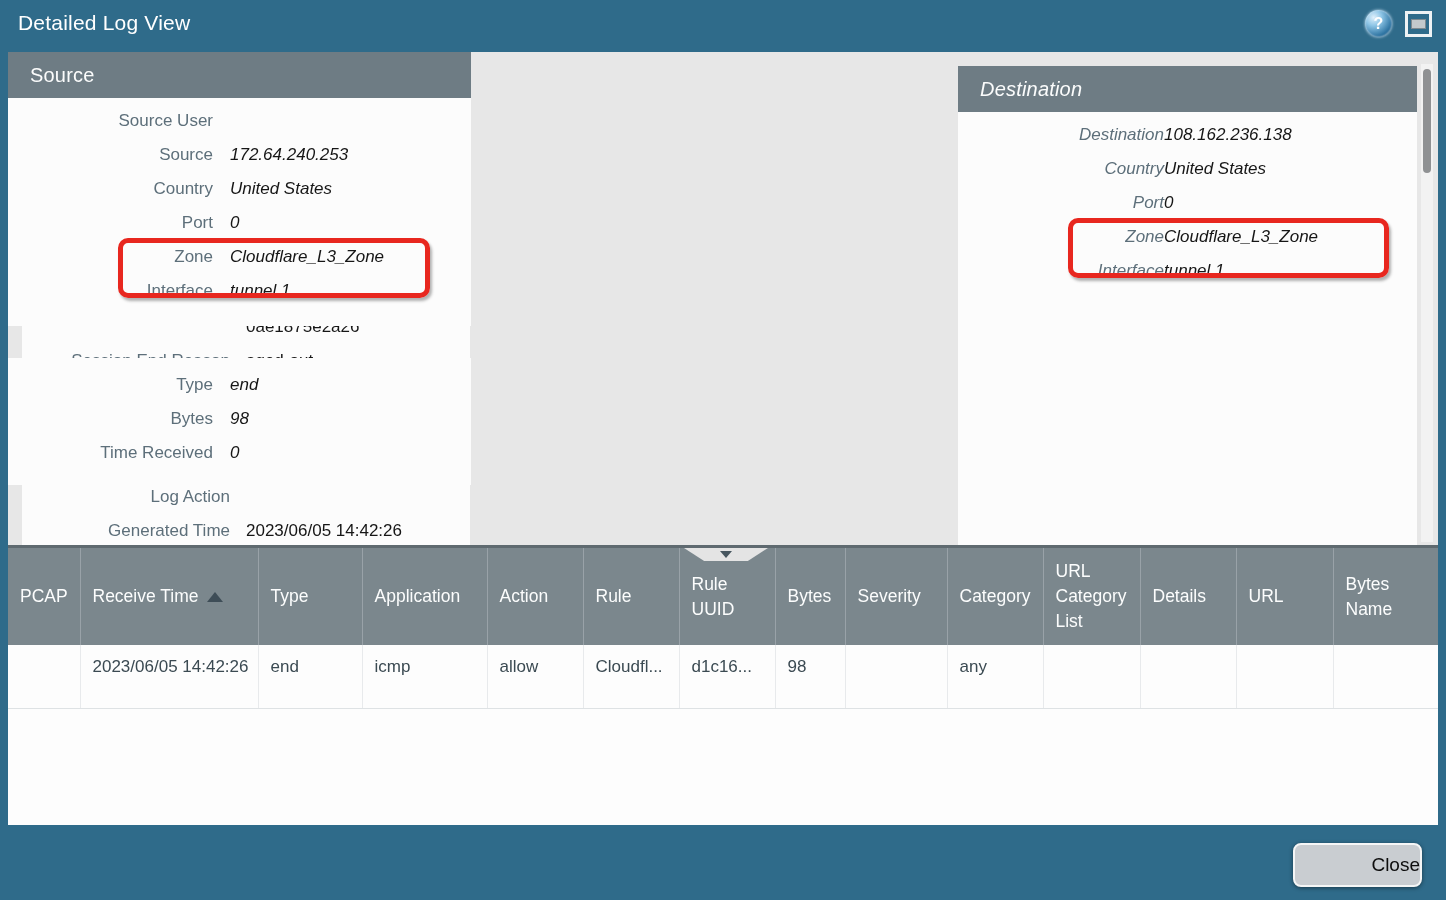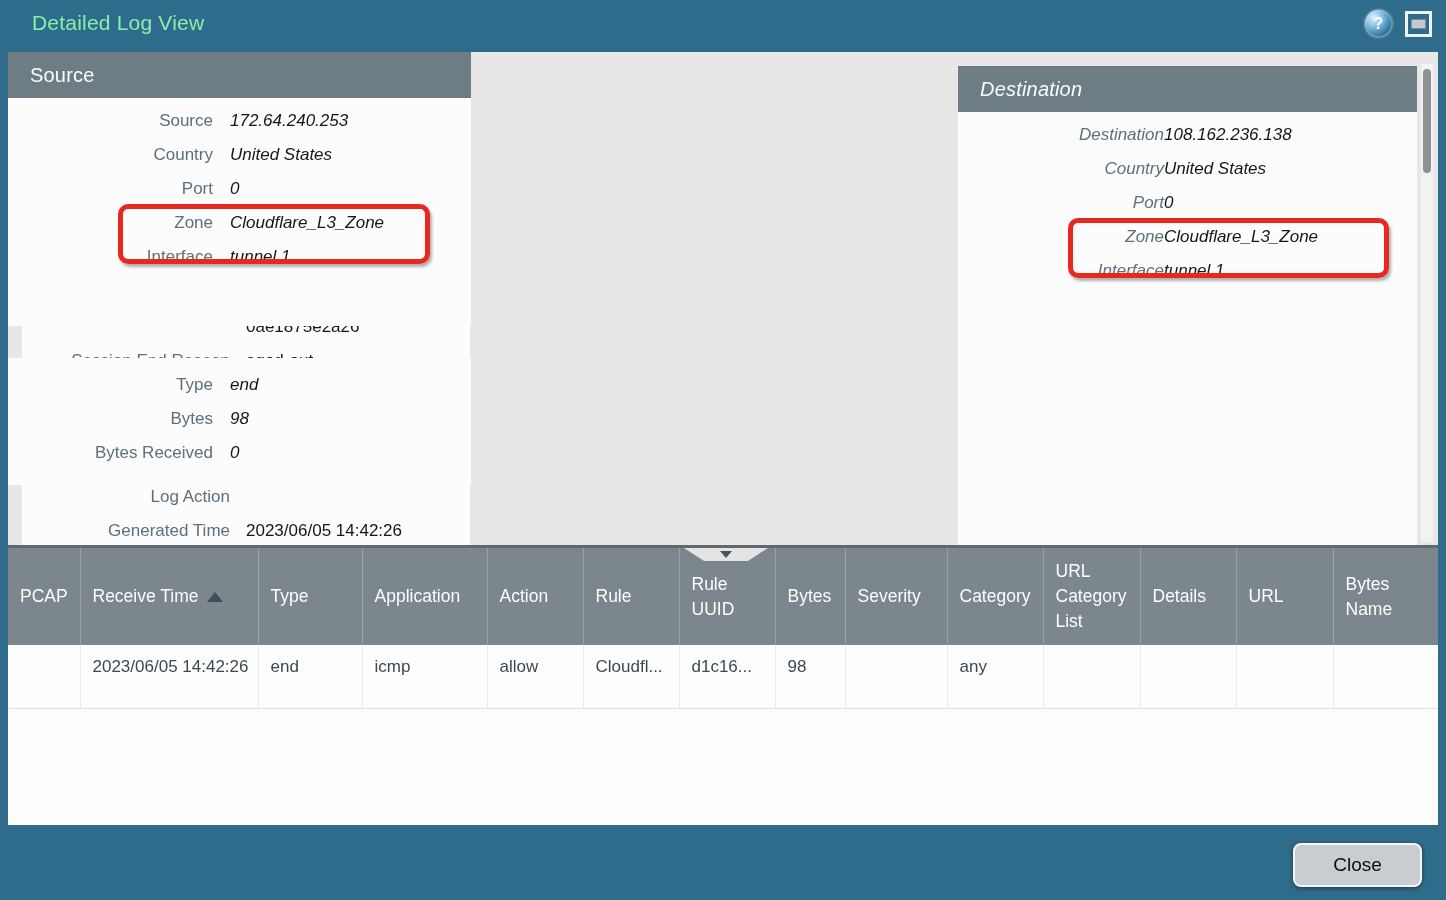--- a/index.html
+++ b/index.html
@@ -10,21 +10,21 @@
     font-family: "Liberation Sans", sans-serif;
     overflow: hidden;
   }
 
   
   .titlebar {
     position: absolute; top: 0; left: 0; right: 0; height: 46px;
     display: flex; align-items: center;
   }
   .titlebar-title {
-    color: #86efac; font-size: 21px; padding-left: 32px; font-weight: 400;
+    color: #ffffff; font-size: 21px; padding-left: 18px; font-weight: 400;
     letter-spacing: 0.2px;
   }
   .title-icons { position: absolute; right: 14px; top: 10px; display: flex; gap: 13px; align-items: center; }
   .help-icon {
     width: 27px; height: 27px; border-radius: 50%;
     background: radial-gradient(circle at 32% 28%, #dff0fb 0%, #8fc6e7 30%, #2e74a2 70%, #174d72 100%);
     box-shadow: 0 0 3px rgba(220,240,255,.9), inset 0 0 2px rgba(255,255,255,.8);
     color: #ffffff; font-size: 16px; font-weight: bold;
     display: flex; align-items: center; justify-content: center;
     cursor: pointer;
@@ -127,20 +127,21 @@
     border-bottom: 10px solid #3e4d57; vertical-align: baseline;
   }
 
   
   .close-button {
     position: absolute; right: 24px; bottom: 13px; width: 129px; height: 44px;
     background: #c9cdd1; border: 2px solid #f5f6f6; border-radius: 8px;
     font-family: "Liberation Sans", sans-serif;
     font-size: 19px; color: #0d0d0d; cursor: pointer;
     box-shadow: 0 1px 4px rgba(0,0,0,0.45);
+    text-align: right;
   }
 </style>
 </head>
 <body>
 
 <div class="titlebar">
   <span class="titlebar-title">Detailed Log View</span>
   <div class="title-icons">
     <div class="help-icon">?</div>
     <div class="window-icon">
@@ -217,20 +218,24 @@
 
     </div>
   </div>
 
   <div id="source-col">
     <div class="panel" style="position:relative; flex:none; display:flex; flex-direction:column;">
       <div class="panel-header">Source</div>
       <div class="panel-body source-body">
         <div>
 
+            <div class="prow">
+              <span class="plabel">Source User</span>
+              <span class="pvalue"></span>
+            </div>
 
             <div class="prow">
               <span class="plabel">Source</span>
               <span class="pvalue">172.64.240.253</span>
             </div>
 
             <div class="prow">
               <span class="plabel">Country</span>
               <span class="pvalue">United States</span>
             </div>
@@ -267,21 +272,21 @@
             <span class="plabel">Type</span>
             <span class="pvalue">end</span>
           </div>
 
           <div class="prow">
             <span class="plabel">Bytes</span>
             <span class="pvalue">98</span>
           </div>
 
           <div class="prow">
-            <span class="plabel">Bytes Received</span>
+            <span class="plabel">Time Received</span>
             <span class="pvalue">0</span>
           </div>
 
       </div>
     </div>
   </div>
 
   <div class="panel" id="dest-panel">
     <div class="panel-header">Destination</div>
     <div class="panel-body dest-body">

